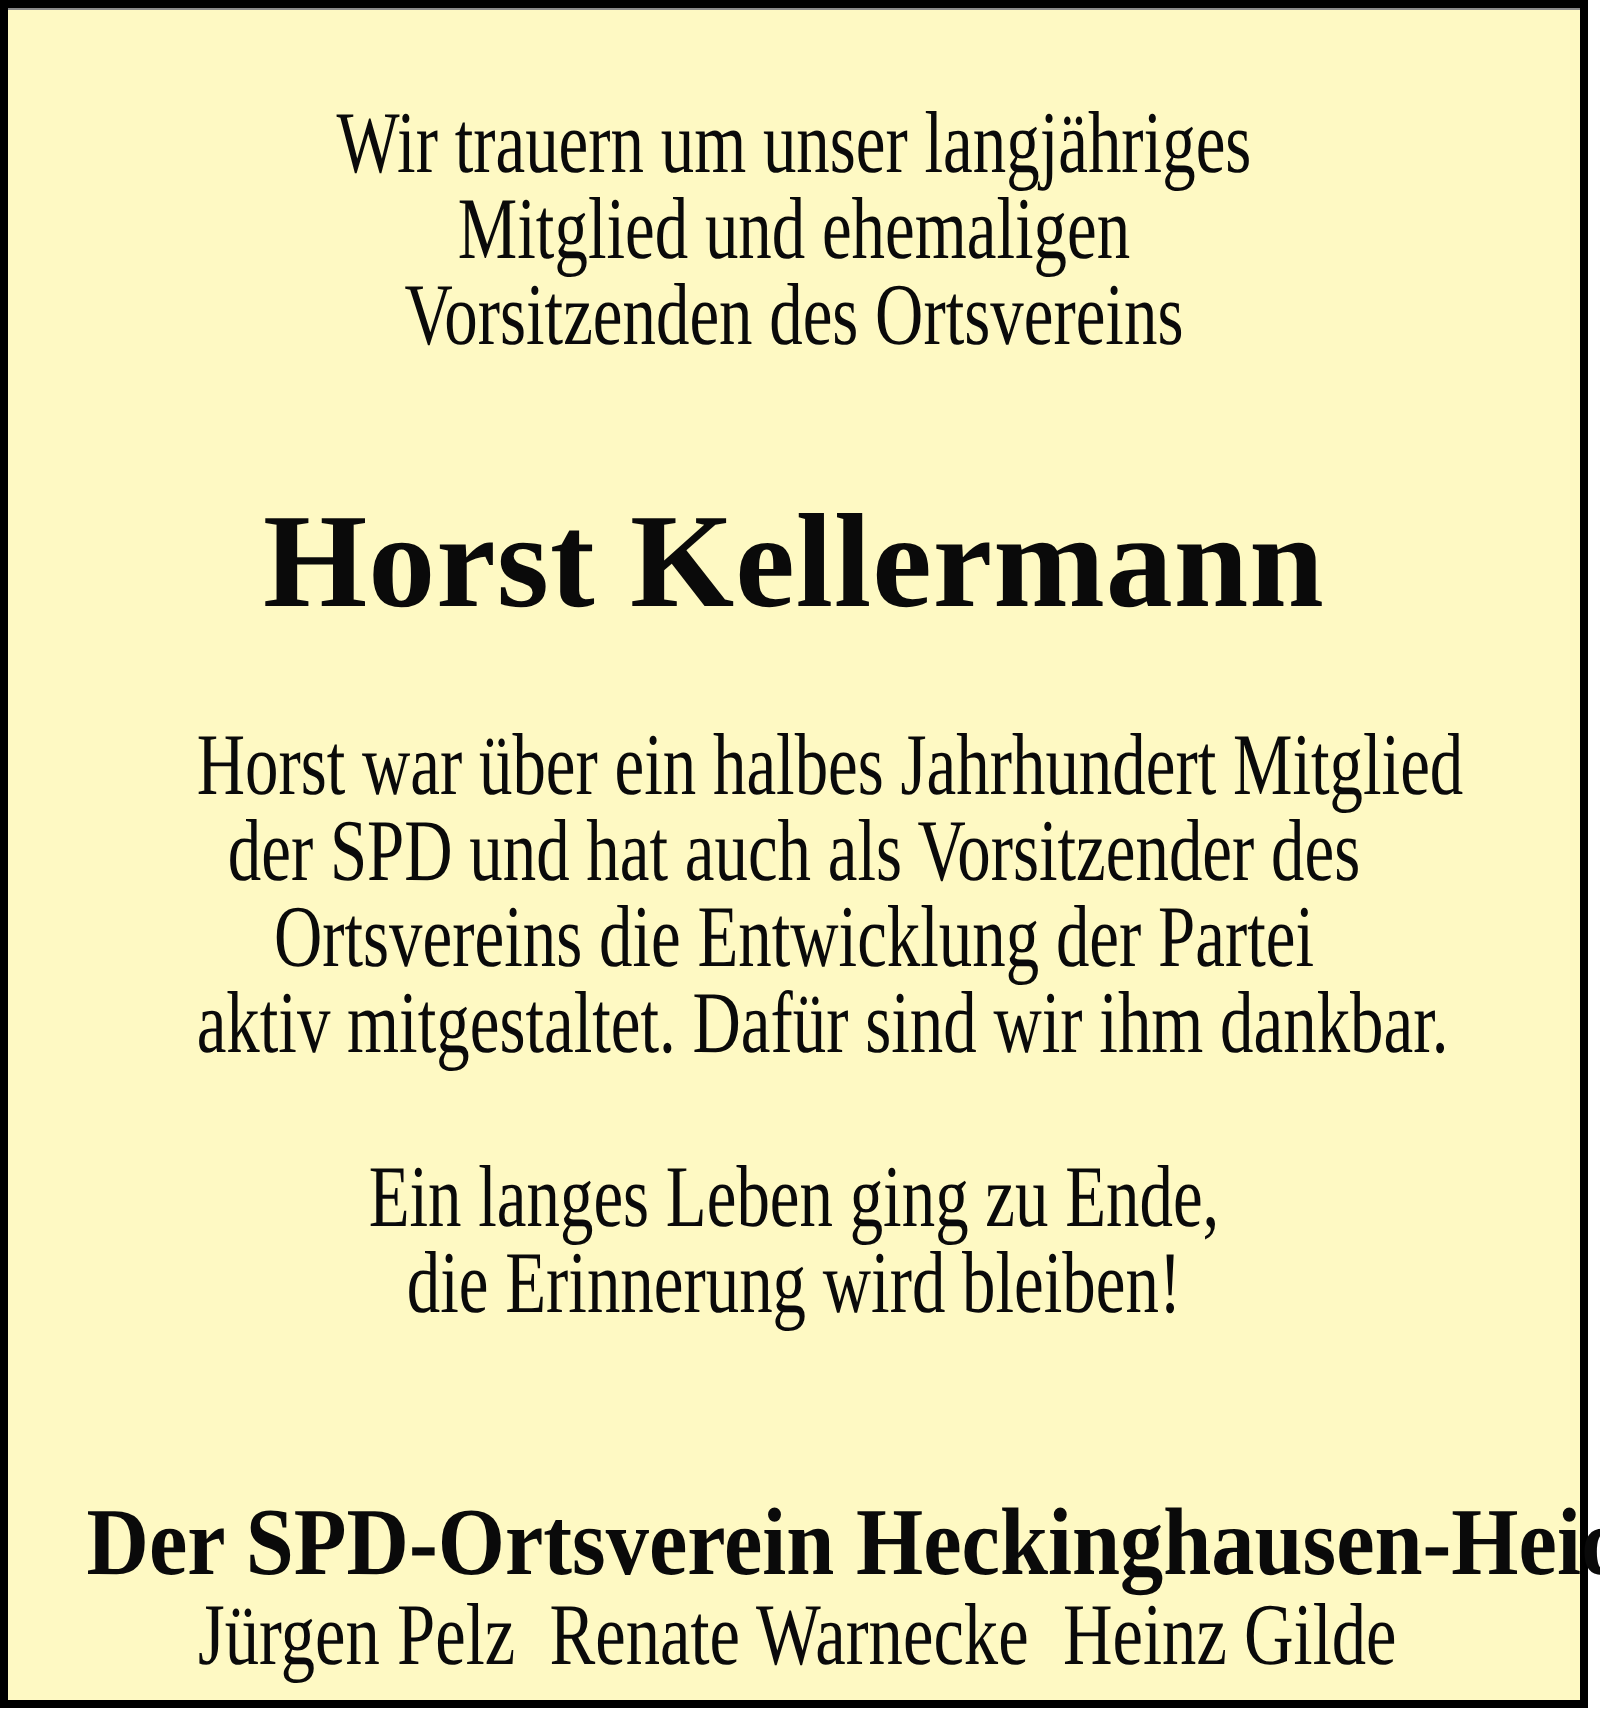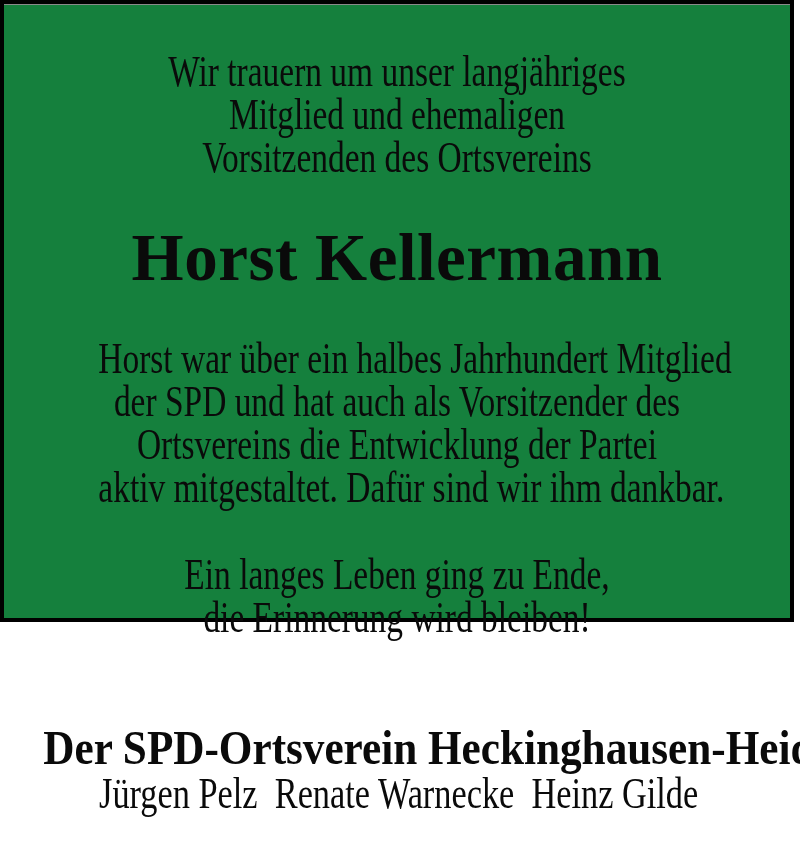--- a/index.html
+++ b/index.html
@@ -13,45 +13,45 @@
     position: relative;
     font-family: "Liberation Serif", "DejaVu Serif", serif;
     color: #0a0a0a;
     overflow: hidden;
   }
   .frame {
     position: absolute;
     left: 0;
     top: 0;
     width: 794px;
-    height: 622px;
+    height: 854px;
     box-sizing: border-box;
     border: 4px solid #000000;
     
     box-shadow: inset 0 1px 0 #8a8a8a;
-    background: #15803d;
+    background: #fef9c3;
   }
   .content {
     position: relative;
     width: 100%;
     height: 100%;
     text-align: center;
   }
   .block {
     white-space: nowrap;
   }
   .intro {
     margin-top: 46px;
     font-size: 44px;
     line-height: 43px;
     transform: scaleX(0.76);
     transform-origin: 50% 0;
   }
   .deceased {
-    margin-top: 43px;
+    margin-top: 67px;
     font-size: 67px;
     line-height: 70px;
     font-weight: 700;
     letter-spacing: 0.5px;
   }
   .tribute {
     margin-top: 45px;
     font-size: 44px;
     line-height: 43px;
     transform: scaleX(0.76);

